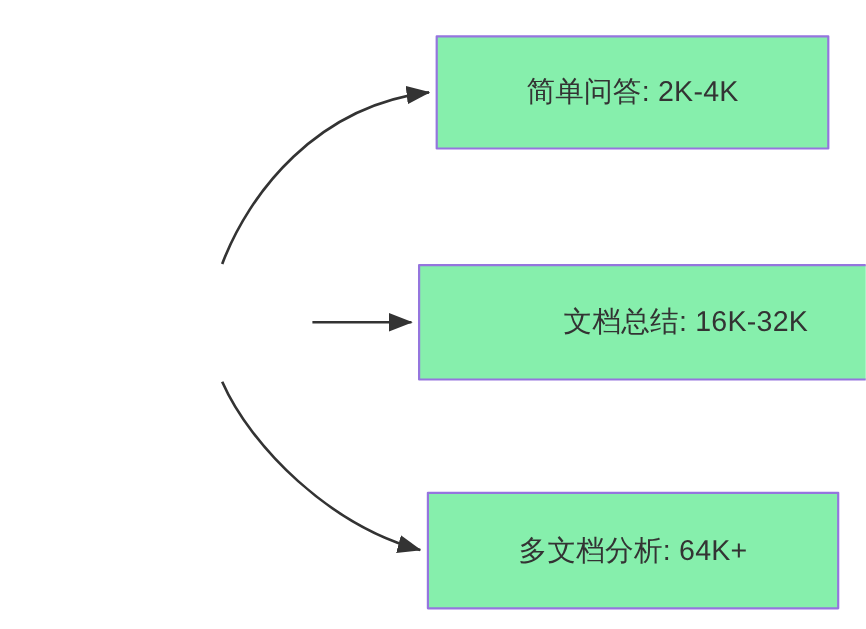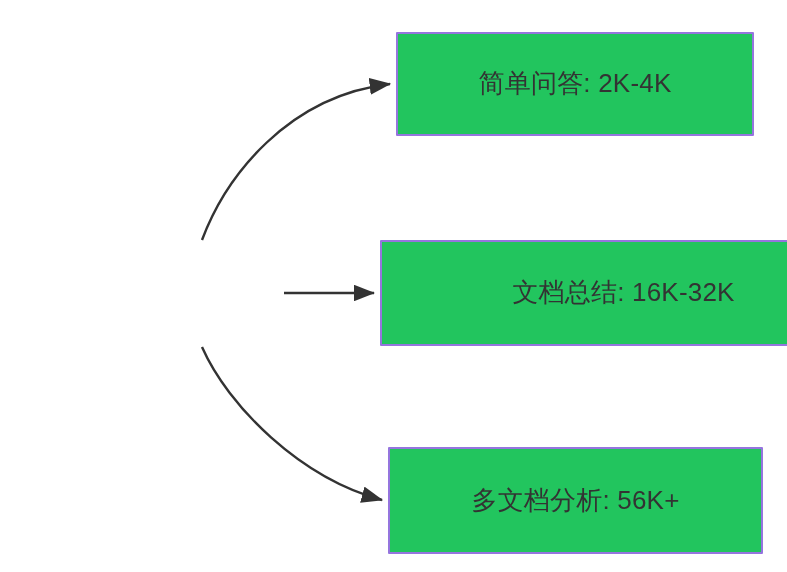--- a/index.html
+++ b/index.html
@@ -24,21 +24,21 @@
     position: absolute;
     left: 0;
     top: 0;
     width: 787px;
     height: 572px;
     pointer-events: none;
   }
   .node {
     position: absolute;
     box-sizing: border-box;
-    background: #22c55e;
+    background: #86efac;
     border: 2px solid #9575de;
     border-radius: 1px;
     display: flex;
     align-items: center;
     justify-content: center;
     text-align: center;
   }
   .node-label {
     color: #333333;
     font-size: 26px;
@@ -74,16 +74,16 @@
 
   <div class="node" id="node-simple">
     <span class="node-label">简单问答: 2K-4K</span>
   </div>
 
   <div class="node" id="node-doc">
     <span class="node-label">文档总结: 16K-32K</span>
   </div>
 
   <div class="node" id="node-multi">
-    <span class="node-label">多文档分析: 56K+</span>
+    <span class="node-label">多文档分析: 64K+</span>
   </div>
 
 </div>
 
 </body></html>

